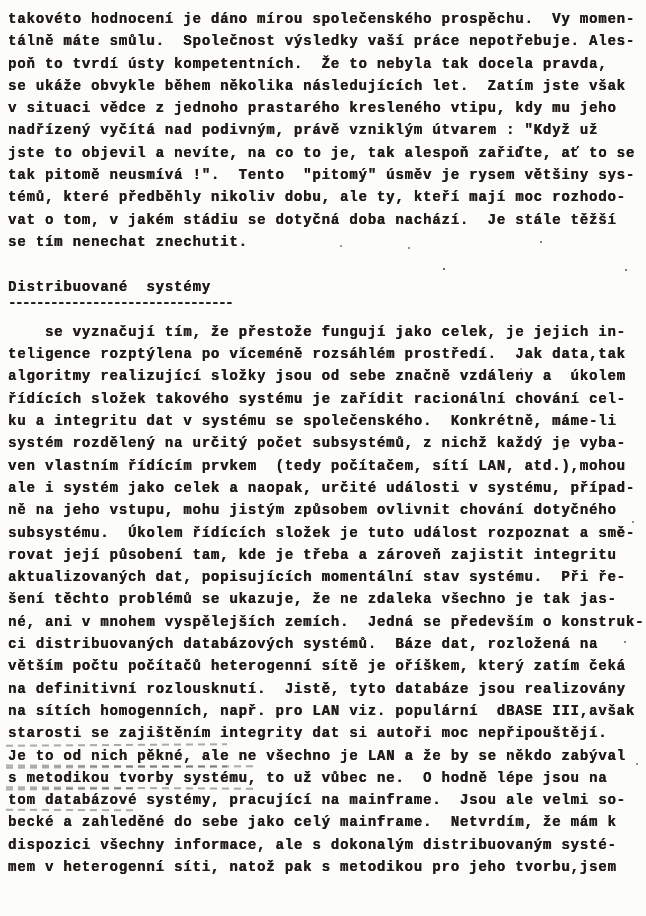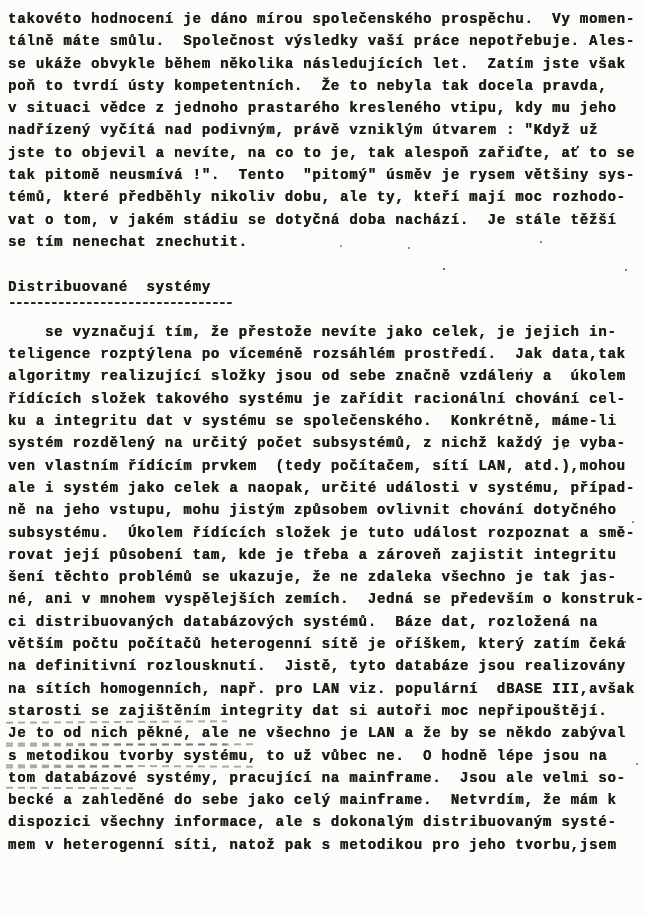--- a/index.html
+++ b/index.html
@@ -86,48 +86,49 @@
 </style>
 </head>
 <body>
 
 <div class="page">
   <div class="specks"></div>
 
   <div>
       <div class="line">takovéto hodnocení je dáno mírou společenského prospěchu.  Vy momen-</div>
       <div class="line">tálně máte smůlu.  Společnost výsledky vaší práce nepotřebuje. Ales-</div>
+      <div class="line">poň to tvrdí ústy kompetentních.  Že to nebyla tak docela pravda,</div>
       <div class="line">se ukáže obvykle během několika následujících let.  Zatím jste však</div>
-      <div class="line">poň to tvrdí ústy kompetentních.  Že to nebyla tak docela pravda,</div>
       <div class="line">v situaci vědce z jednoho prastarého kresleného vtipu, kdy mu jeho</div>
       <div class="line">nadřízený vyčítá nad podivným, právě vzniklým útvarem : "Když už</div>
       <div class="line">jste to objevil a nevíte, na co to je, tak alespoň zařiďte, ať to se</div>
       <div class="line">tak pitomě neusmívá !".  Tento  "pitomý" úsměv je rysem většiny sys-</div>
       <div class="line">témů, které předběhly nikoliv dobu, ale ty, kteří mají moc rozhodo-</div>
       <div class="line">vat o tom, v jakém stádiu se dotyčná doba nachází.  Je stále těžší</div>
       <div class="line">se tím nenechat znechutit.</div>
     </div>
 
   <div class="heading-block">
     <div class="heading-line">Distribuované  systémy</div>
     <div class="heading-rule">--------------------------------</div>
   </div>
 
   <div>
-      <div class="line">    se vyznačují tím, že přestože nevíte jako celek, je jejich in-</div>
+      <div class="line">    se vyznačují tím, že přestože fungují jako celek, je jejich in-</div>
       <div class="line">teligence rozptýlena po víceméně rozsáhlém prostředí.  Jak data,tak</div>
       <div class="line">algoritmy realizující složky jsou od sebe značně vzdáleny a  úkolem</div>
       <div class="line">řídících složek takového systému je zařídit racionální chování cel-</div>
       <div class="line">ku a integritu dat v systému se společenského.  Konkrétně, máme-li</div>
       <div class="line">systém rozdělený na určitý počet subsystémů, z nichž každý je vyba-</div>
       <div class="line">ven vlastním řídícím prvkem  (tedy počítačem, sítí LAN, atd.),mohou</div>
       <div class="line">ale i systém jako celek a naopak, určité události v systému, případ-</div>
       <div class="line">ně na jeho vstupu, mohu jistým způsobem ovlivnit chování dotyčného</div>
       <div class="line">subsystému.  Úkolem řídících složek je tuto událost rozpoznat a smě-</div>
       <div class="line">rovat její působení tam, kde je třeba a zároveň zajistit integritu</div>
+      <div class="line">aktualizovaných dat, popisujících momentální stav systému.  Při ře-</div>
       <div class="line">šení těchto problémů se ukazuje, že ne zdaleka všechno je tak jas-</div>
       <div class="line">né, ani v mnohem vyspělejších zemích.  Jedná se především o konstruk-</div>
       <div class="line">ci distribuovaných databázových systémů.  Báze dat, rozložená na</div>
       <div class="line">větším počtu počítačů heterogenní sítě je oříškem, který zatím čeká</div>
       <div class="line">na definitivní rozlousknutí.  Jistě, tyto databáze jsou realizovány</div>
       <div class="line">na sítích homogenních, např. pro LAN viz. populární  dBASE III,avšak</div>
       <div class="line">starosti se zajištěním integrity dat si autoři moc nepřipouštějí.</div>
       <div class="line"><span class="smudge">Je to od nich pěkné, ale</span> ne všechno je LAN a že by se někdo zabýval</div>
       <div class="line"><span class="smudge">s metodikou tvorby systému,</span> to už vůbec ne.  O hodně lépe jsou na</div>
       <div class="line"><span class="smudge">tom databázové</span> systémy, pracující na mainframe.  Jsou ale velmi so-</div>

